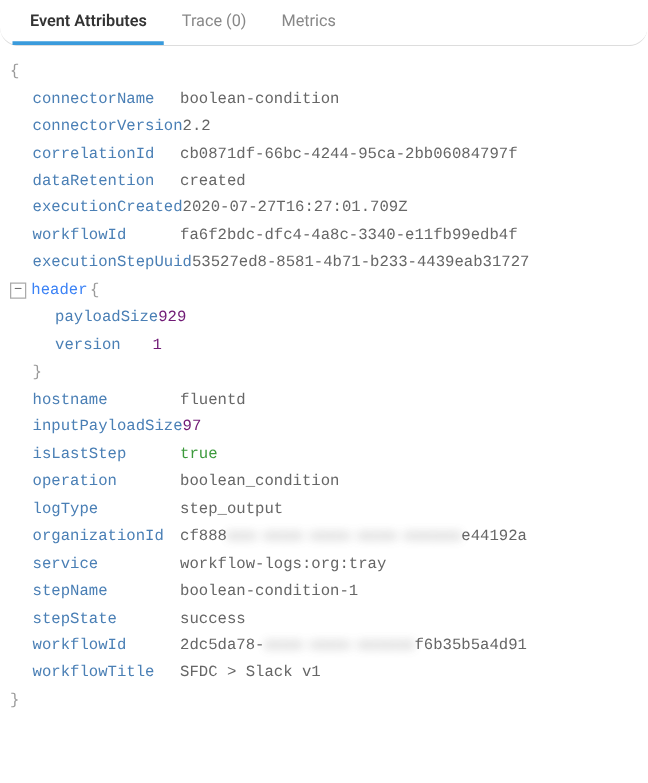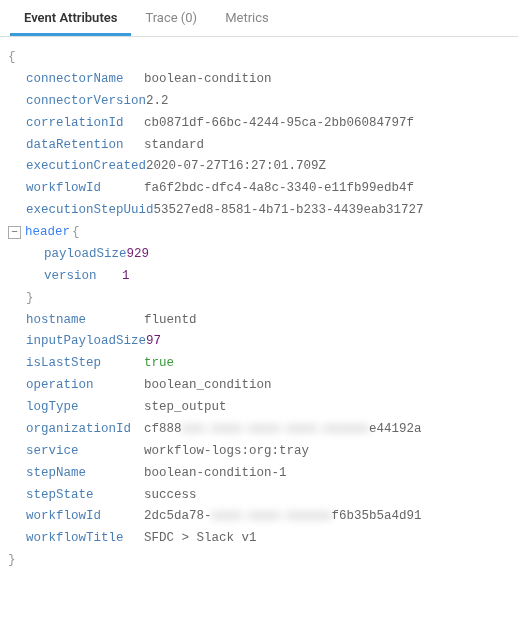--- a/index.html
+++ b/index.html
@@ -9,20 +9,21 @@
     font-family: -apple-system, BlinkMacSystemFont, "Segoe UI", Roboto, sans-serif;
     font-size: 13px;
     color: #555;
     width: 518px;
     background: #fff;
   }
   .tabs {
     display: flex;
     border-bottom: 1px solid #ddd;
     padding: 0 10px;
+    border-radius: 15px;
   }
   .tab {
     padding: 10px 14px 8px;
     color: #888;
     cursor: pointer;
     font-size: 13px;
   }
   .tab.active {
     color: #333;
     font-weight: 600;
@@ -98,21 +99,21 @@
   <div class="row">
     <span class="key">connectorVersion</span>
     <span class="val">2.2</span>
   </div>
   <div class="row">
     <span class="key">correlationId</span>
     <span class="val">cb0871df-66bc-4244-95ca-2bb06084797f</span>
   </div>
   <div class="row">
     <span class="key">dataRetention</span>
-    <span class="val">standard</span>
+    <span class="val">created</span>
   </div>
   <div class="row">
     <span class="key">executionCreated</span>
     <span class="val">2020-07-27T16:27:01.709Z</span>
   </div>
   <div class="row">
     <span class="key">workflowId</span>
     <span class="val">fa6f2bdc-dfc4-4a8c-3340-e11fb99edb4f</span>
   </div>
   <div class="row">

